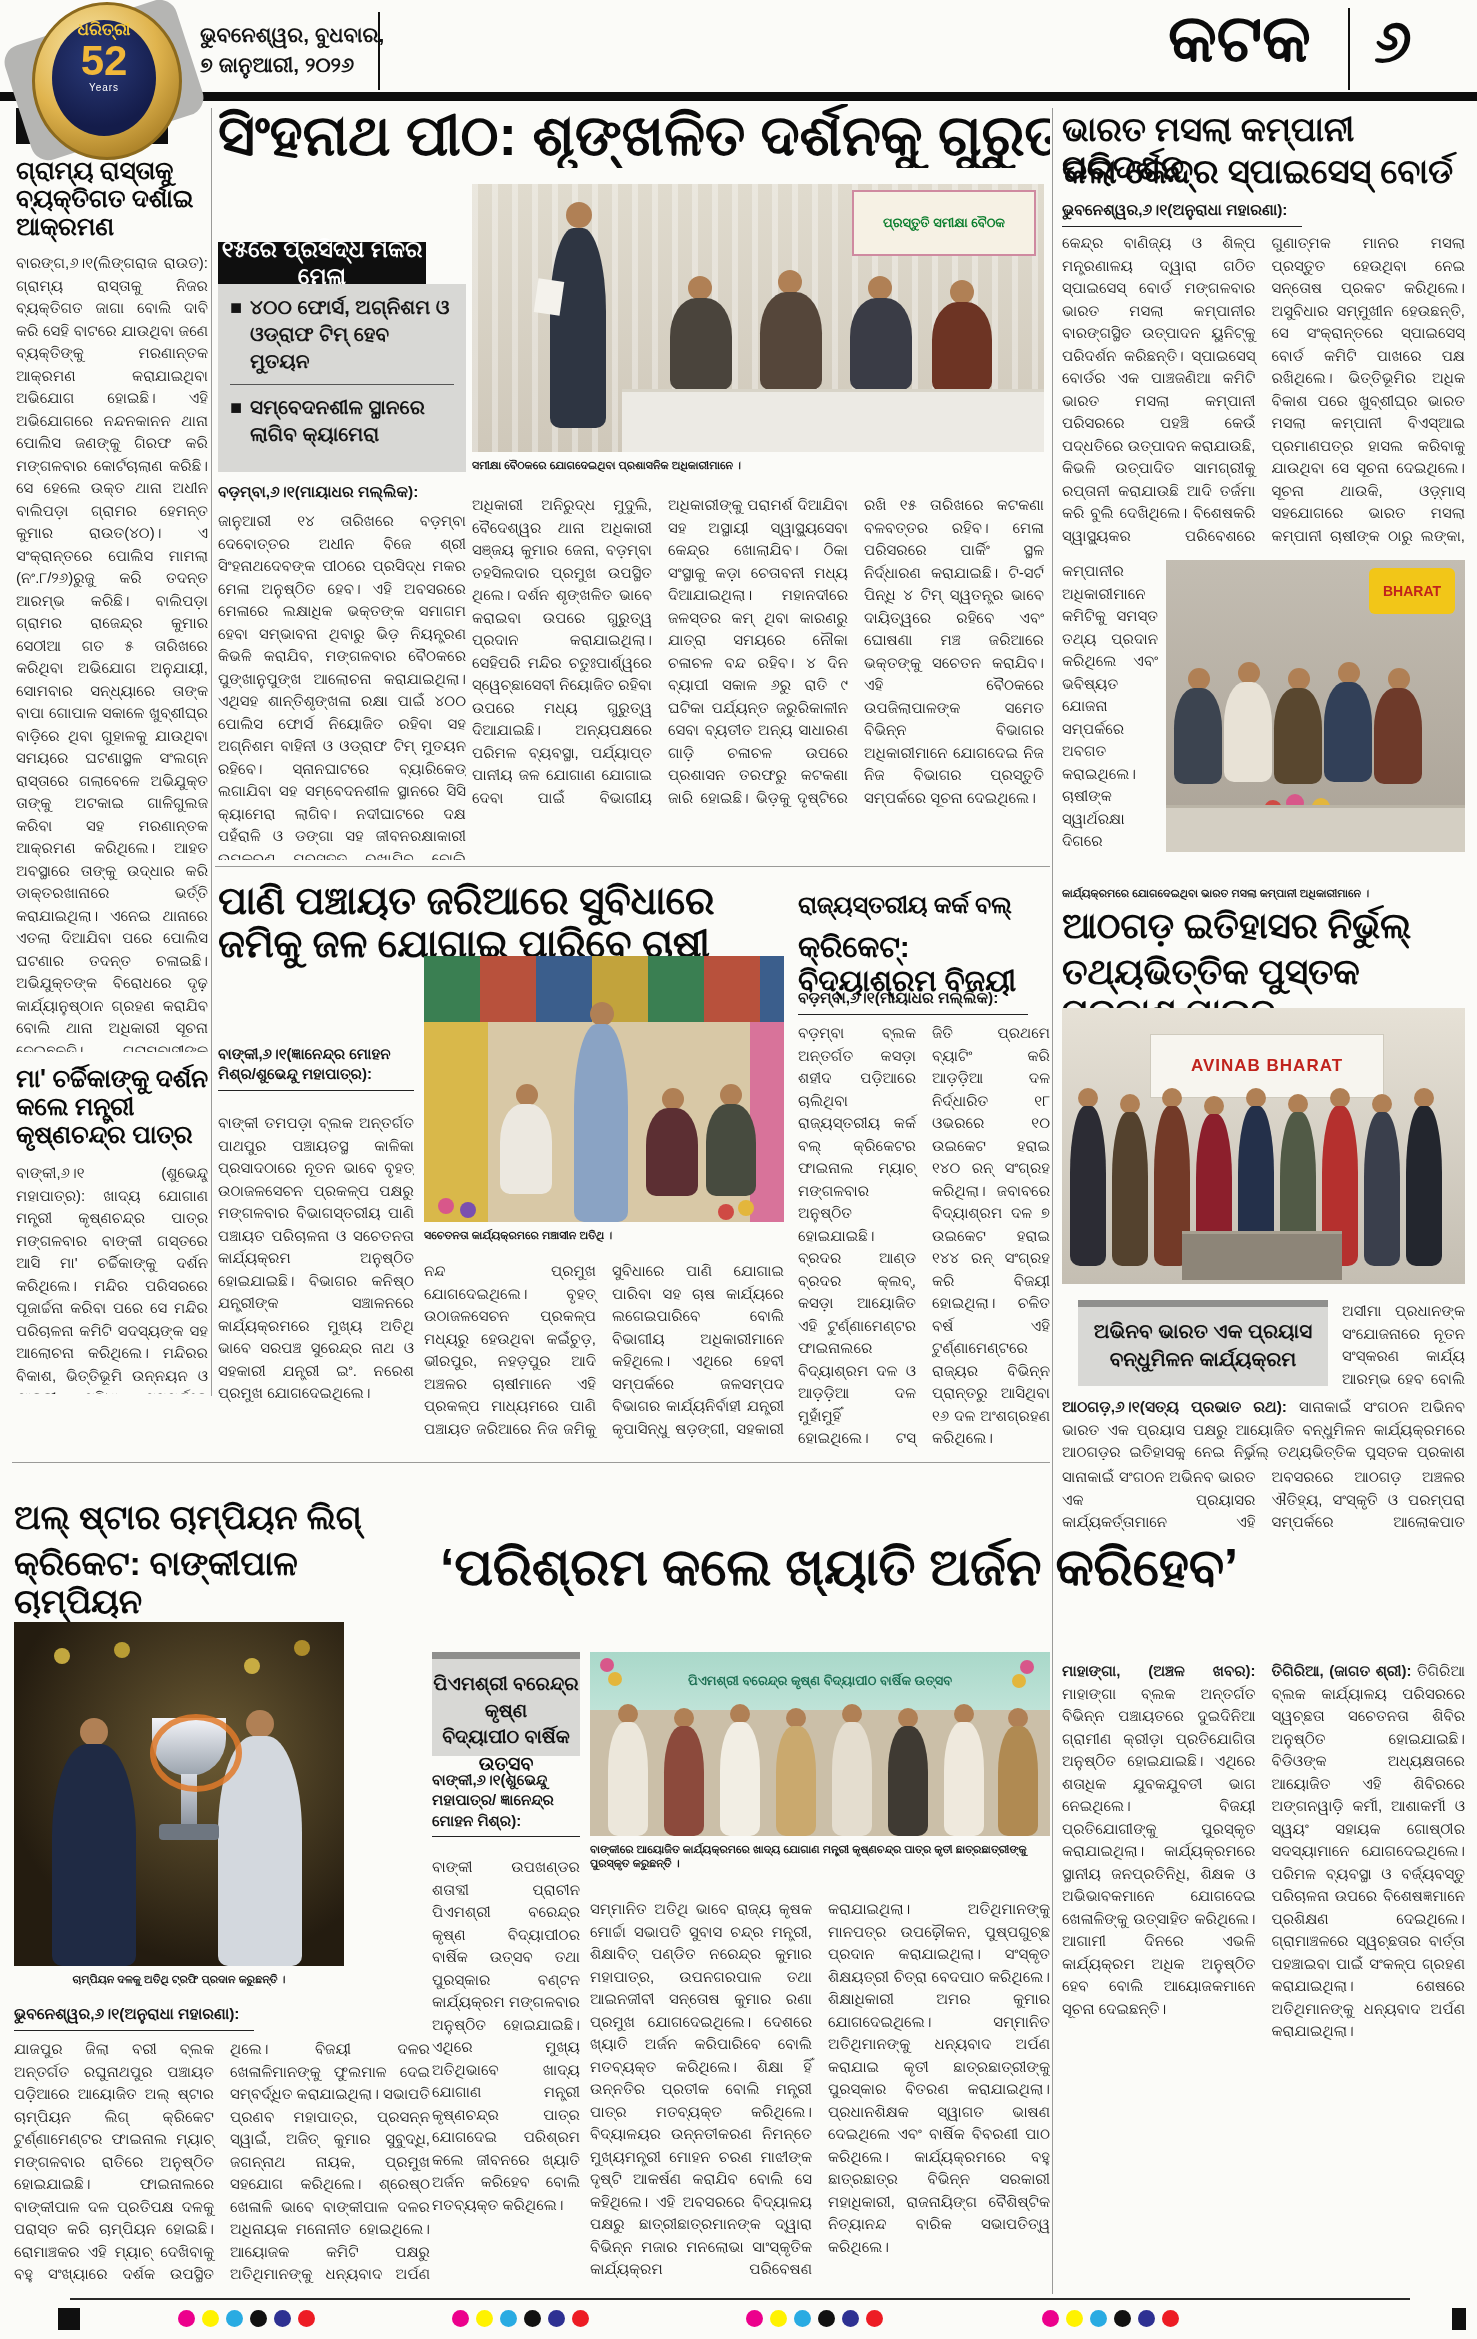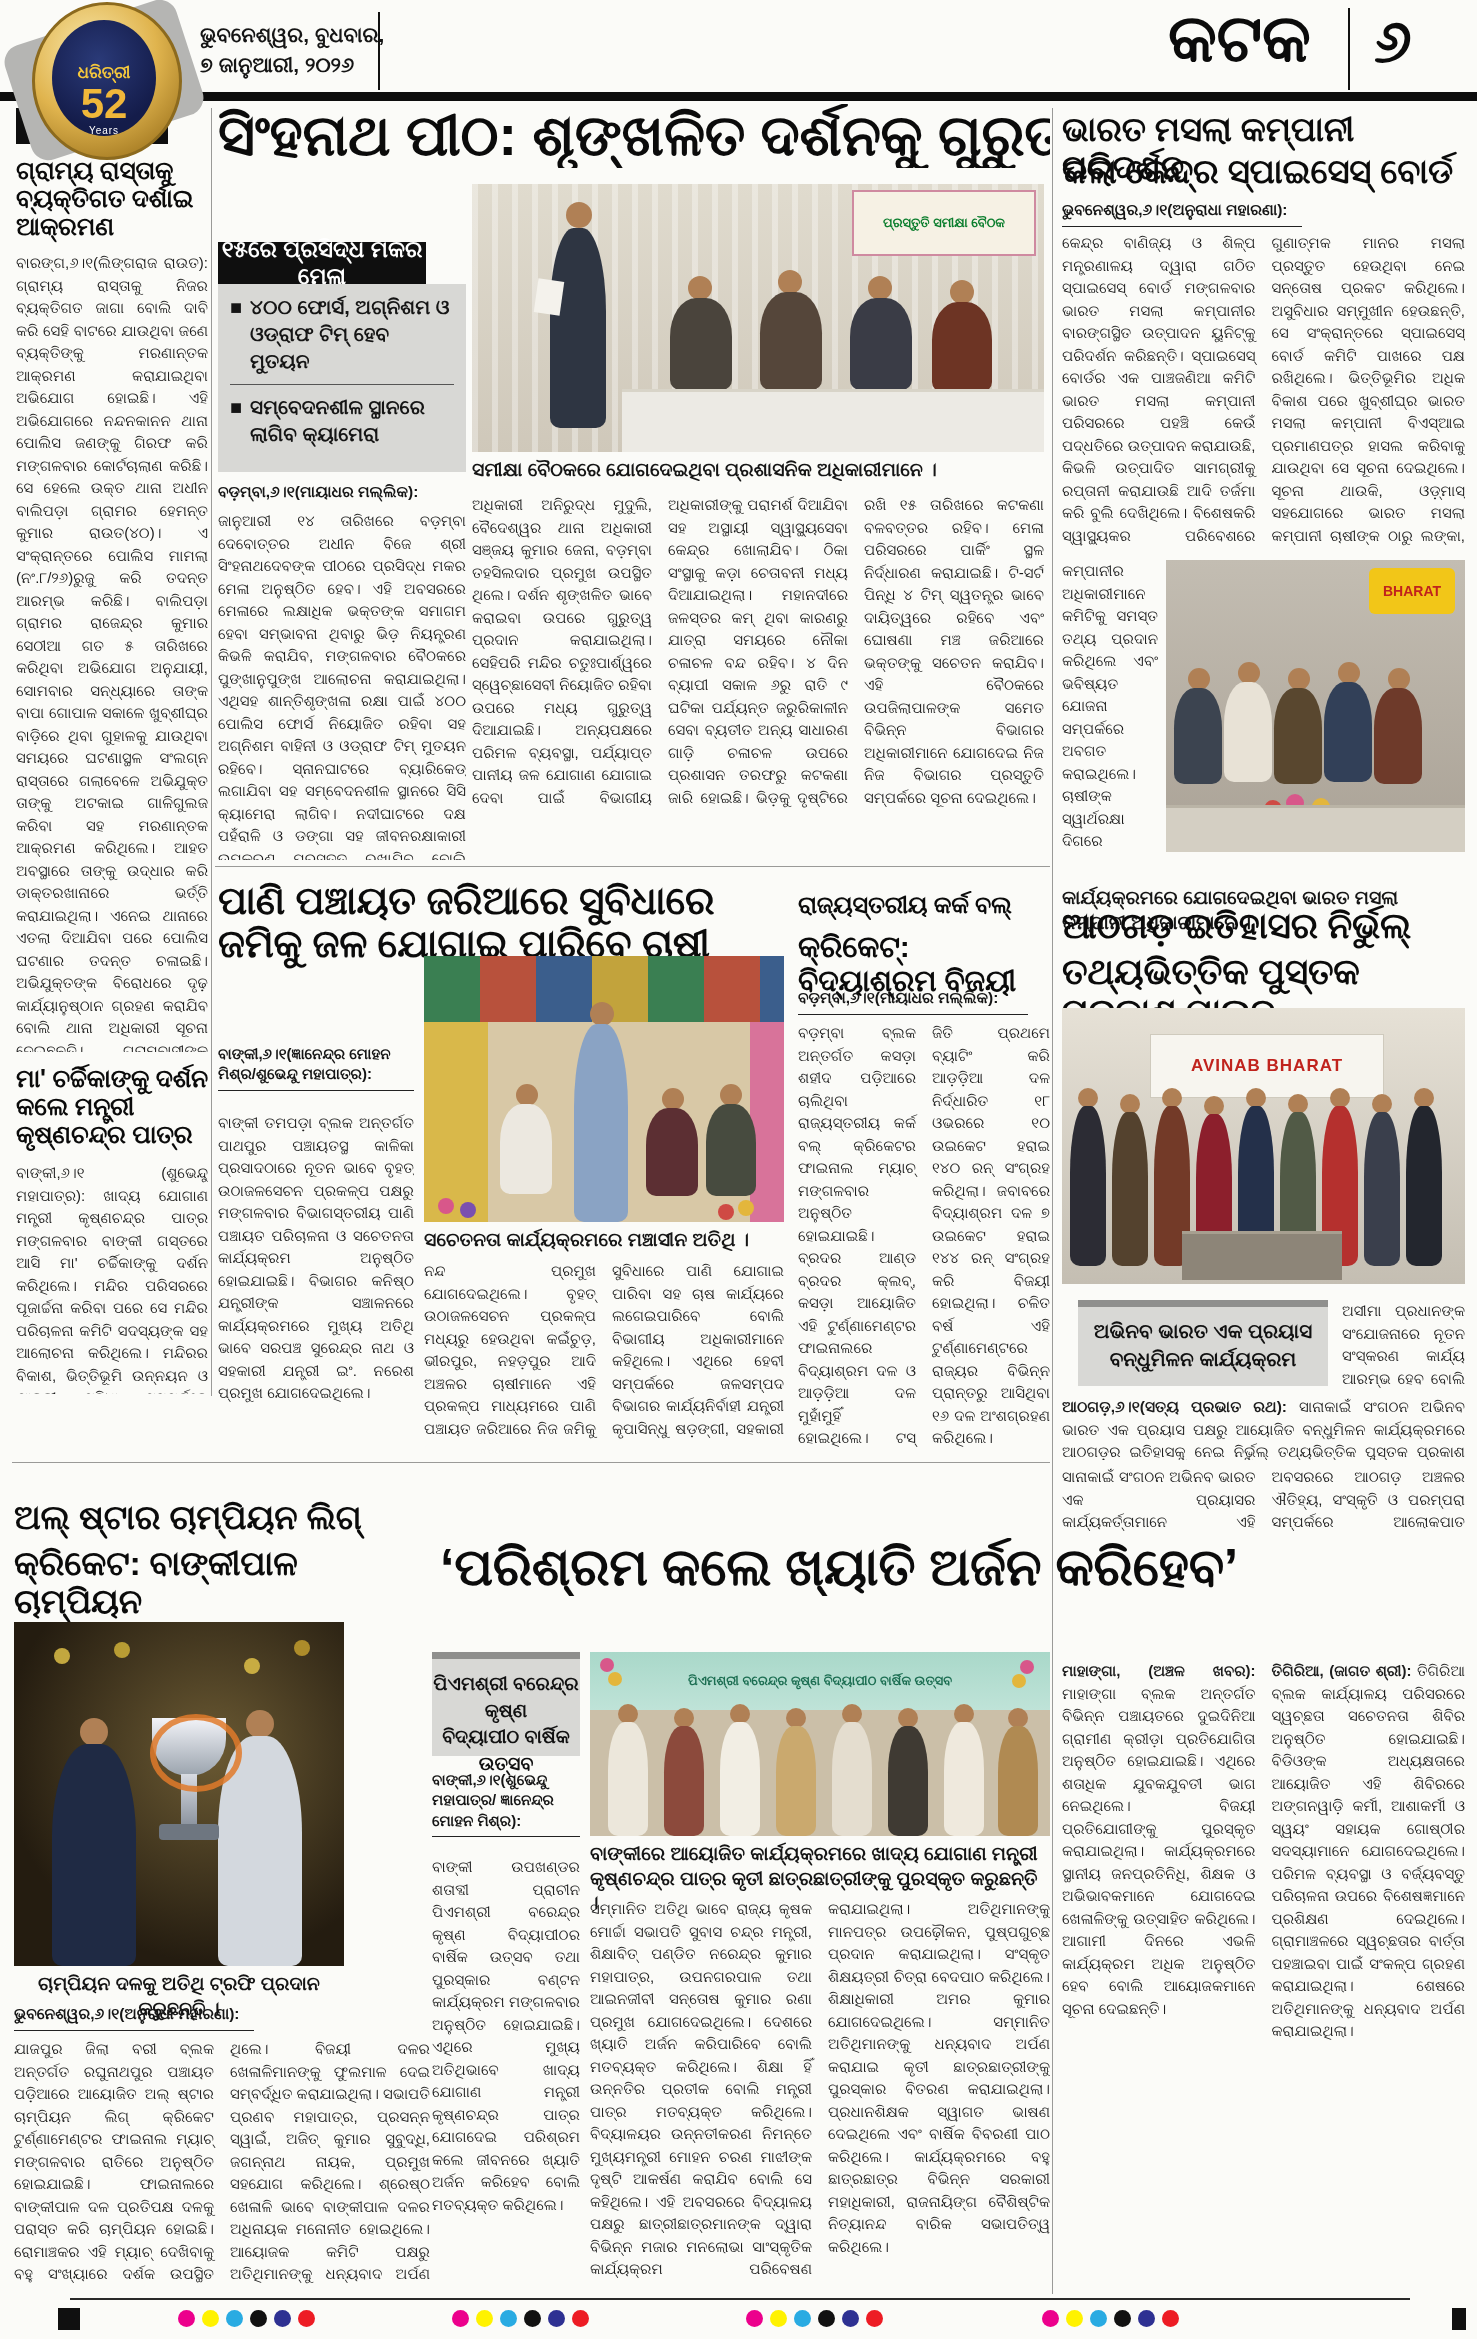--- a/index.html
+++ b/index.html
@@ -5,21 +5,21 @@
   html,body{margin:0;padding:0;background:#e9e9e7;}
   .page{position:relative;width:1477px;height:2339px;margin:0 auto;background:#fbfbf8;
         font-family:"Liberation Sans","DejaVu Sans",sans-serif;color:#151515;overflow:hidden;}
   .abs{position:absolute;}
   .hl{font-weight:800;color:#0b0b0b;line-height:1.12;letter-spacing:-0.3px;}
   .body-text{font-size:15px;line-height:1.5;text-align:justify;overflow:hidden;color:#1c1c1c;}
   .cols2{column-count:2;column-gap:16px;}
   .cols3{column-count:3;column-gap:16px;}
   .dateline{font-weight:bold;font-size:15.5px;line-height:1.35;overflow:hidden;}
   .dl-rule{border-bottom:1.5px solid #222;padding-bottom:5px;}
-  .caption{font-size:19px;font-weight:bold;line-height:1.3;overflow:hidden;}
+  .caption{font-size:11px;font-weight:bold;line-height:1.3;overflow:hidden;}
   .kicker{background:#0f0f0f;color:#ffffff;font-weight:bold;display:flex;align-items:center;justify-content:center;text-align:center;}
   .graybox{background:#d8d8d5;font-weight:bold;text-align:center;color:#111;}
   .graybox.bar{border-top:7px solid #8f8f8d;}
   .vrule{background:#9a9a98;width:1px;}
   .hrule{background:#9a9a98;height:1px;}
   .photo{position:absolute;overflow:hidden;background:#c8c2b6;}
   .photo .el{position:absolute;}
   .head{border-radius:50%;background:#b08055;}
   .person{border-radius:42% 42% 10px 10px;}
   .dot-cluster{position:absolute;display:flex;gap:7px;}
@@ -39,21 +39,21 @@
     <div class="abs" style="left:378px;top:12px;width:2px;height:78px;background:#111;"></div>
     <div class="abs hl" style="left:1168px;top:2px;font-size:66px;">କଟକ</div>
     <div class="abs" style="left:1348px;top:8px;width:2px;height:82px;background:#111;"></div>
     <div class="abs hl" style="left:1374px;top:8px;font-size:60px;font-weight:700;">୬</div>
   </div>
   <div class="abs" style="left:0;top:92px;width:1477px;height:9px;background:#0d0d0d;"></div>
 
   <div class="abs" style="left:26px;top:2px;width:156px;height:156px;z-index:6;">
     <div class="abs" style="left:-12px;top:18px;width:180px;height:120px;background:#b5b5b3;border-radius:18px;transform:rotate(-18deg);"></div>
     <div class="abs" style="left:6px;top:0;width:144px;height:152px;border-radius:50%;background:radial-gradient(circle at 38% 30%,#f9e7a9,#e0b44e 48%,#a47a22 85%);border:3px solid #8c6a1e;"></div>
-    <div class="abs" style="left:26px;top:18px;width:104px;height:116px;border-radius:50%;background:radial-gradient(circle at 45% 35%,#2a3a78,#141c4a 70%);display:flex;flex-direction:column;align-items:center;justify-content:flex-end;color:#fff;">
+    <div class="abs" style="left:26px;top:18px;width:104px;height:116px;border-radius:50%;background:radial-gradient(circle at 45% 35%,#2a3a78,#141c4a 70%);display:flex;flex-direction:column;align-items:center;justify-content:flex-start;color:#fff;">
       <div style="color:#f5c83c;font-size:17px;font-weight:bold;">ଧରିତ୍ରୀ</div>
       <div style="color:#f0b73a;font-size:42px;font-weight:800;line-height:1;">52</div>
       <div style="font-size:10px;letter-spacing:1px;">Years</div>
     </div>
   </div>
 
   <div class="abs vrule" style="left:211px;top:108px;height:1288px;"></div>
   <div class="abs vrule" style="left:1052px;top:108px;height:2186px;"></div>
   <div class="abs hrule" style="left:215px;top:866px;width:835px;"></div>
   <div class="abs hrule" style="left:12px;top:1462px;width:1038px;"></div>

